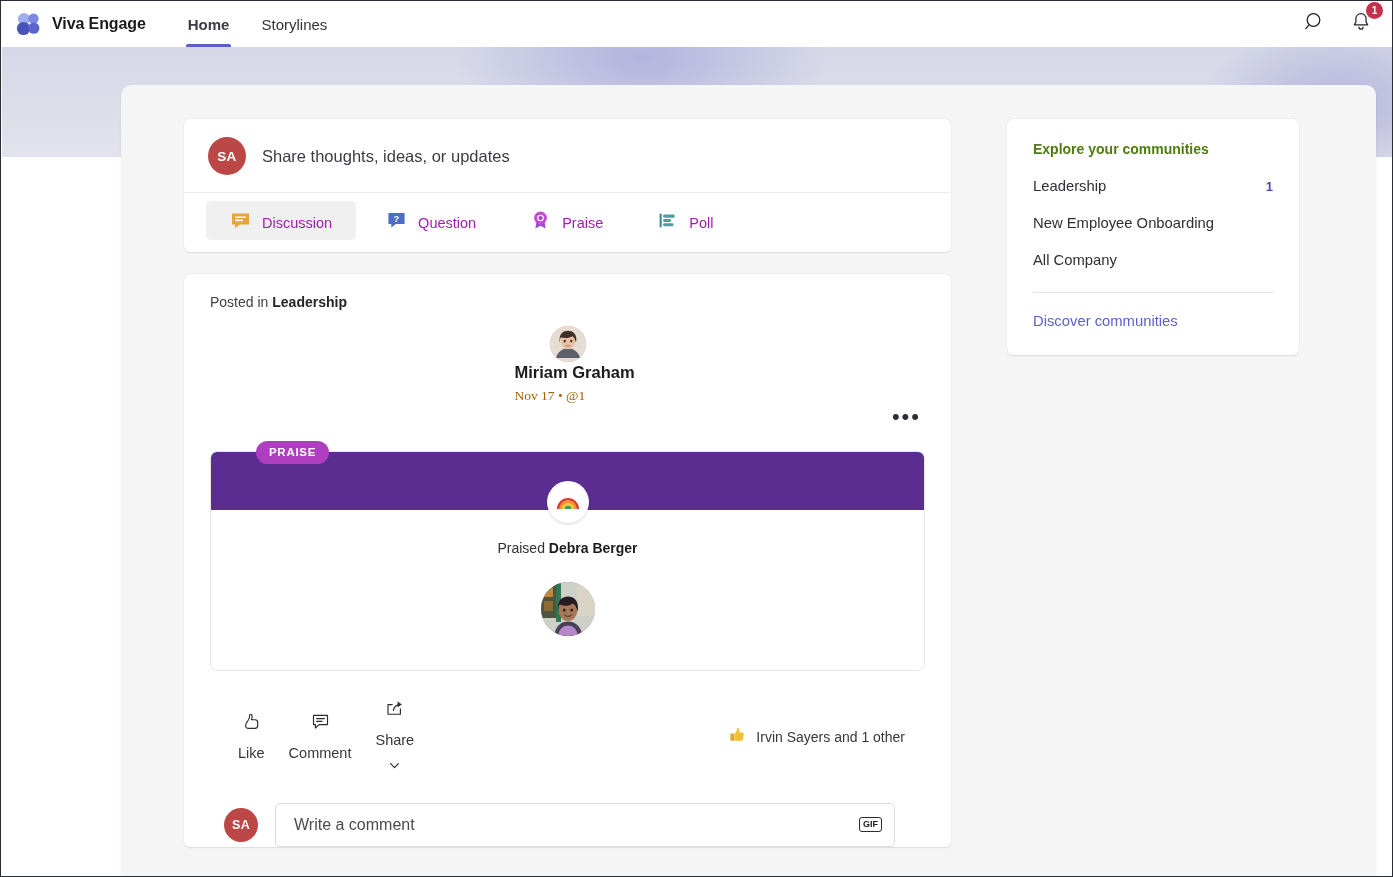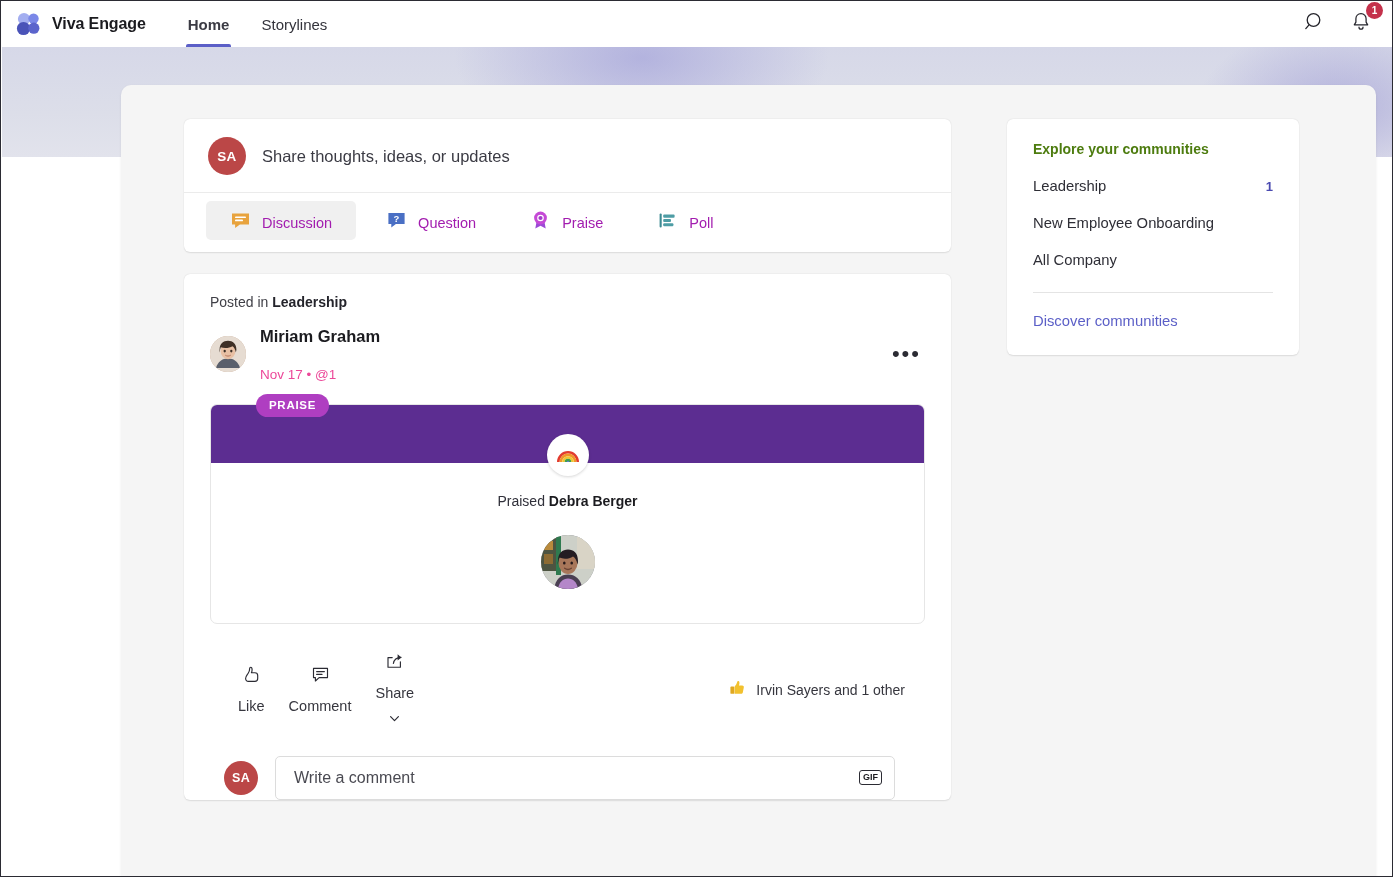--- a/index.html
+++ b/index.html
@@ -190,39 +190,41 @@
   .post { margin-top: 22px; padding: 20px 26px 0 26px; padding-bottom: 0; }
   .posted-in {
     font-size: 14px;
     color: #3f3f46;
   }
   .posted-in b { font-weight: bold; color: #24242b; }
   .post-head {
     display: flex;
     align-items: center;
     margin-top: 16px;
+    flex-direction: column;
   }
   .post-avatar {
     width: 36px; height: 36px;
     border-radius: 50%;
     flex: 0 0 auto;
     overflow: hidden;
     background: #c9a892;
   }
   .post-meta { margin-left: 14px; }
   .post-author {
     font-size: 16.5px;
     font-weight: bold;
     color: #1b1b1f;
     line-height: 1.25;
   }
   .post-sub {
     font-size: 13.5px;
-    color: #ec4899;
-    margin-top: 20px;
+    color: #a16207;
+    margin-top: 5px;
+    font-family: Liberation Serif, serif;
   }
   .post-more {
     margin-left: auto;
     font-size: 22px;
     letter-spacing: 2px;
     color: #2b2b33;
     line-height: 0.6;
     cursor: pointer;
     padding: 6px 4px;
   }

